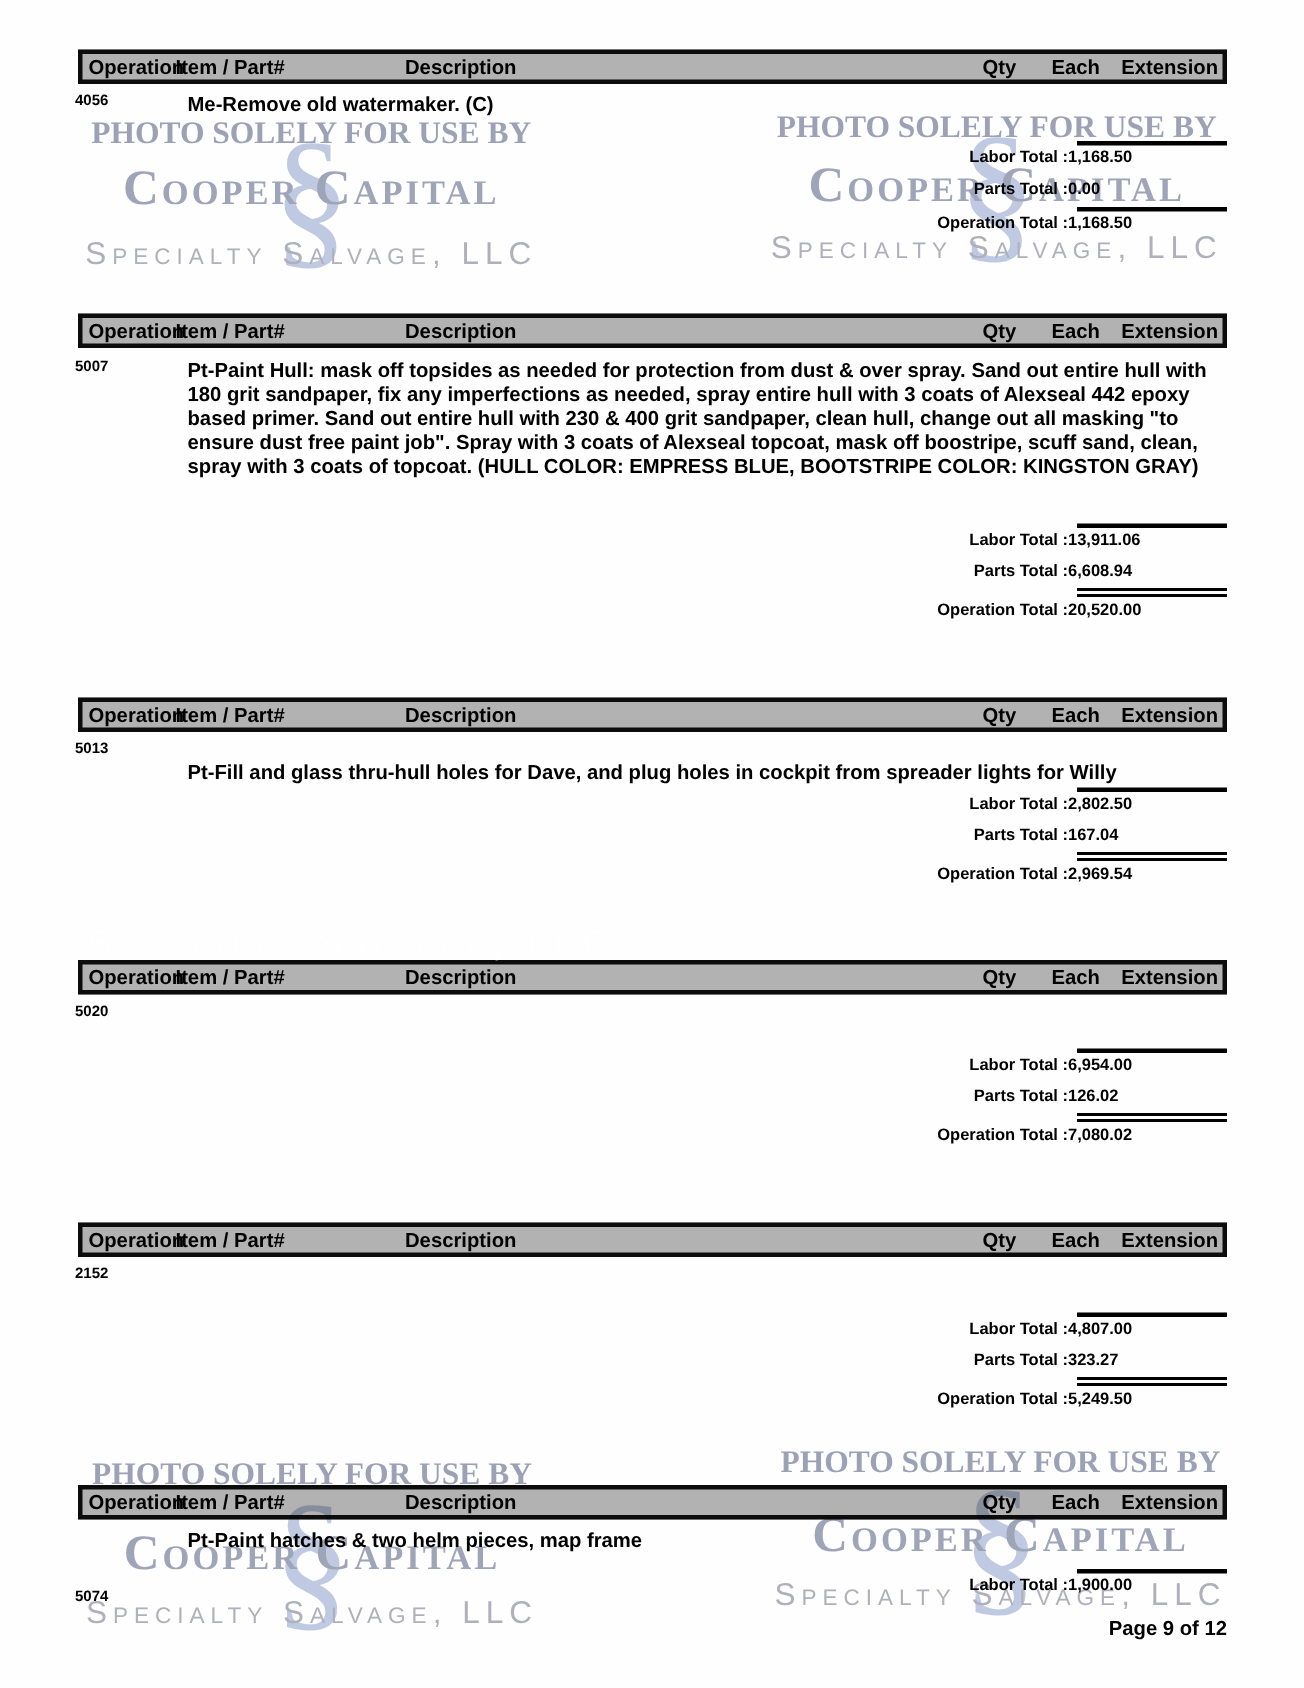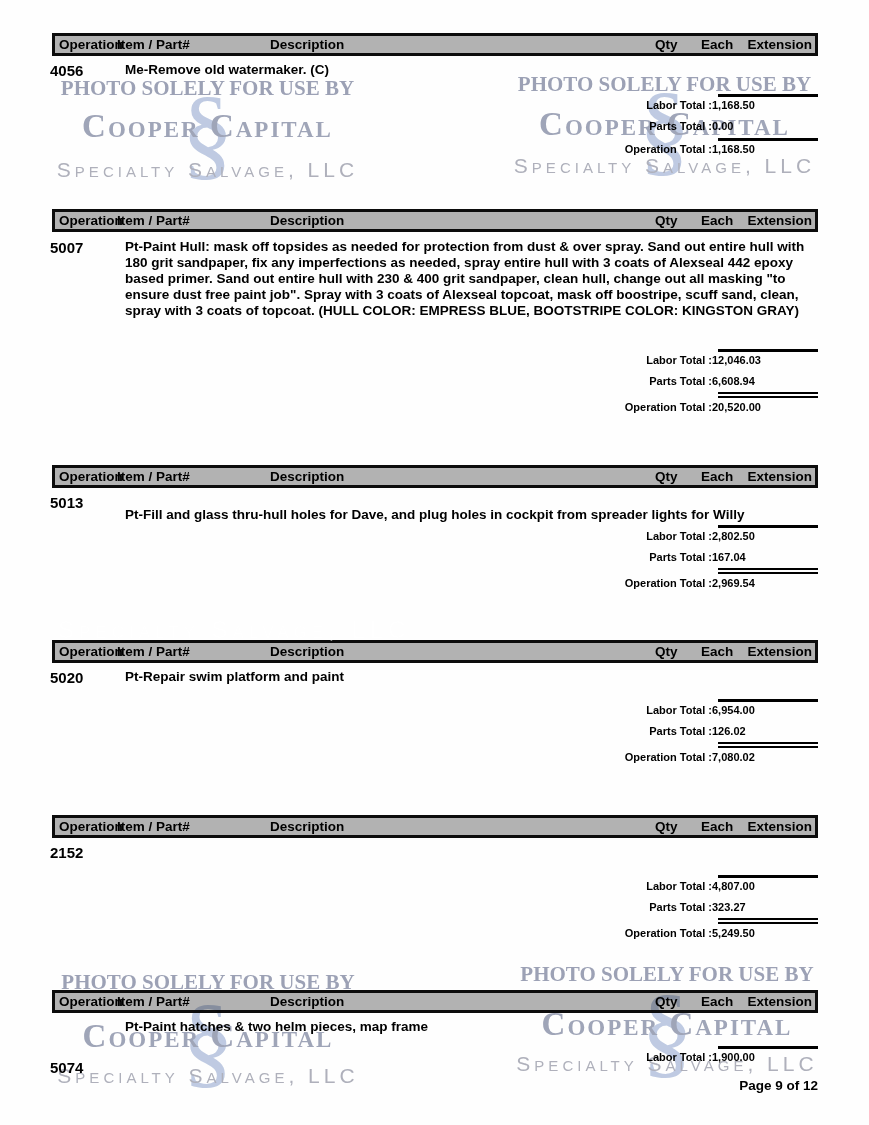--- a/index.html
+++ b/index.html
@@ -5,21 +5,21 @@
   html,body{margin:0;padding:0;background:#ffffff;}
   .page{position:relative;width:869px;height:1125px;background:#fefefe;overflow:hidden;
         font-family:"Liberation Sans",sans-serif;color:#000;}
   
   .hdr{position:absolute;left:52px;width:766px;height:23px;box-sizing:border-box;
        background:#b2b2b2;border:3px solid #0c0c0c;z-index:2;}
   .hdr span{position:absolute;top:1px;font-size:13.5px;font-weight:bold;white-space:nowrap;}
   .h-op{left:4px;text-align:center;}  .h-item{left:62px;}  .h-desc{left:215px;}
   .h-qty{left:600px;} .h-each{left:646px;} .h-ext{right:3px;margin-left:32px;}
   
-  .opid{position:absolute;left:50px;font-size:15px;font-weight:bold;z-index:2;}
+  .opid{position:absolute;left:50px;font-size:10px;font-weight:bold;z-index:2;}
   .desc{position:absolute;left:125px;width:690px;font-size:13.5px;font-weight:bold;
         line-height:16px;z-index:2;}
   
   .trow{position:absolute;right:51px;width:420px;display:flex;justify-content:flex-end;
         font-size:11px;font-weight:bold;line-height:16px;z-index:2;}
   .trow .lab{text-align:right;}
   .trow .val{width:106px;}
   .rule{position:absolute;right:51px;width:100px;height:3px;background:#000;z-index:2;}
   .rule2{position:absolute;right:51px;width:100px;height:6px;box-sizing:border-box;
          border-top:2px solid #000;border-bottom:2px solid #000;z-index:2;}
@@ -75,21 +75,21 @@
     <span class="h-desc">Description</span>
     <span class="h-qty">Qty</span>
     <span class="h-each">Each</span>
     <span class="h-ext">Extension</span>
   </div>
   <div class="opid" style="top:239px">5007</div>
   <div class="desc" style="top:239px">Pt-Paint Hull: mask off topsides as needed  for protection from dust &amp; over spray. Sand  out entire hull with 180 grit sandpaper, fix  any imperfections as needed, spray entire  hull with 3 coats of Alexseal 442 epoxy based  primer. Sand out entire hull with 230 &amp; 400  grit sandpaper, clean hull, change out all masking "to ensure dust free paint job".  Spray with 3 coats of Alexseal topcoat, mask  off boostripe, scuff sand, clean, spray with  3 coats of topcoat. (HULL COLOR: EMPRESS  BLUE, BOOTSTRIPE COLOR: KINGSTON GRAY)</div>
   <div class="rule" style="top:349px"></div>
   <div class="trow" style="top:352px">
     <span class="lab">Labor Total :</span>
-    <span class="val">12,046.03</span>
+    <span class="val">13,911.06</span>
   </div>
   <div class="trow" style="top:373px">
     <span class="lab">Parts Total :</span>
     <span class="val">6,608.94</span>
   </div>
   <div class="rule2" style="top:392px"></div>
   <div class="trow" style="top:399px">
     <span class="lab">Operation Total :</span>
     <span class="val">20,520.00</span>
   </div>
@@ -121,21 +121,20 @@
 
   <div class="hdr" style="top:640px">
     <span class="h-op">Operation</span>
     <span class="h-item">Item / Part#</span>
     <span class="h-desc">Description</span>
     <span class="h-qty">Qty</span>
     <span class="h-each">Each</span>
     <span class="h-ext">Extension</span>
   </div>
   <div class="opid" style="top:669px">5020</div>
-  <div class="desc" style="top:669px">Pt-Repair swim platform and paint</div>
   <div class="rule" style="top:699px"></div>
   <div class="trow" style="top:702px">
     <span class="lab">Labor Total :</span>
     <span class="val">6,954.00</span>
   </div>
   <div class="trow" style="top:723px">
     <span class="lab">Parts Total :</span>
     <span class="val">126.02</span>
   </div>
   <div class="rule2" style="top:742px"></div>

